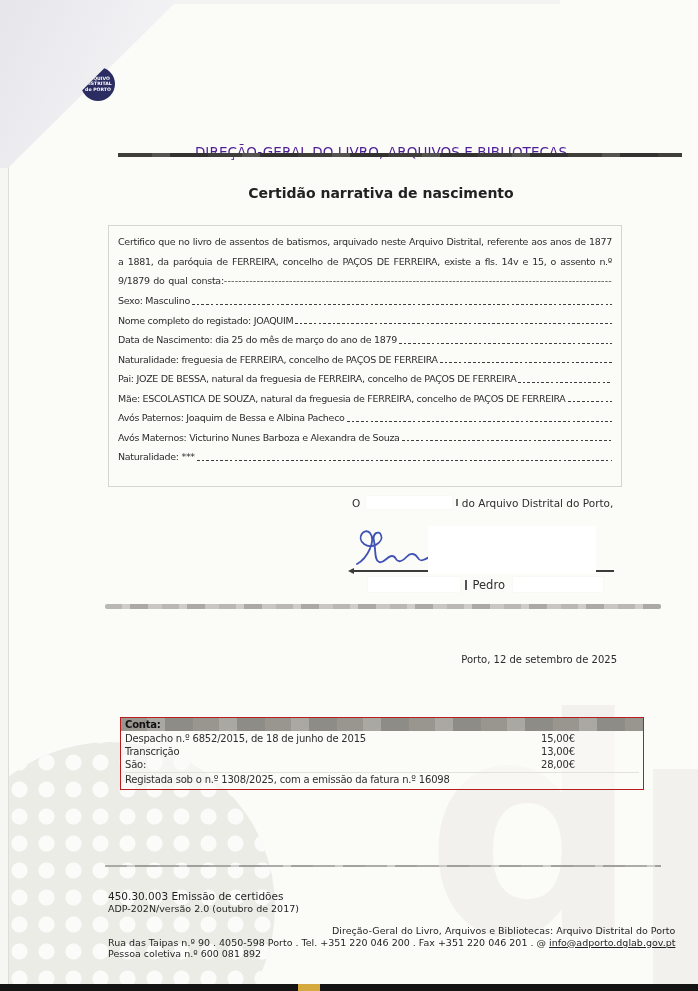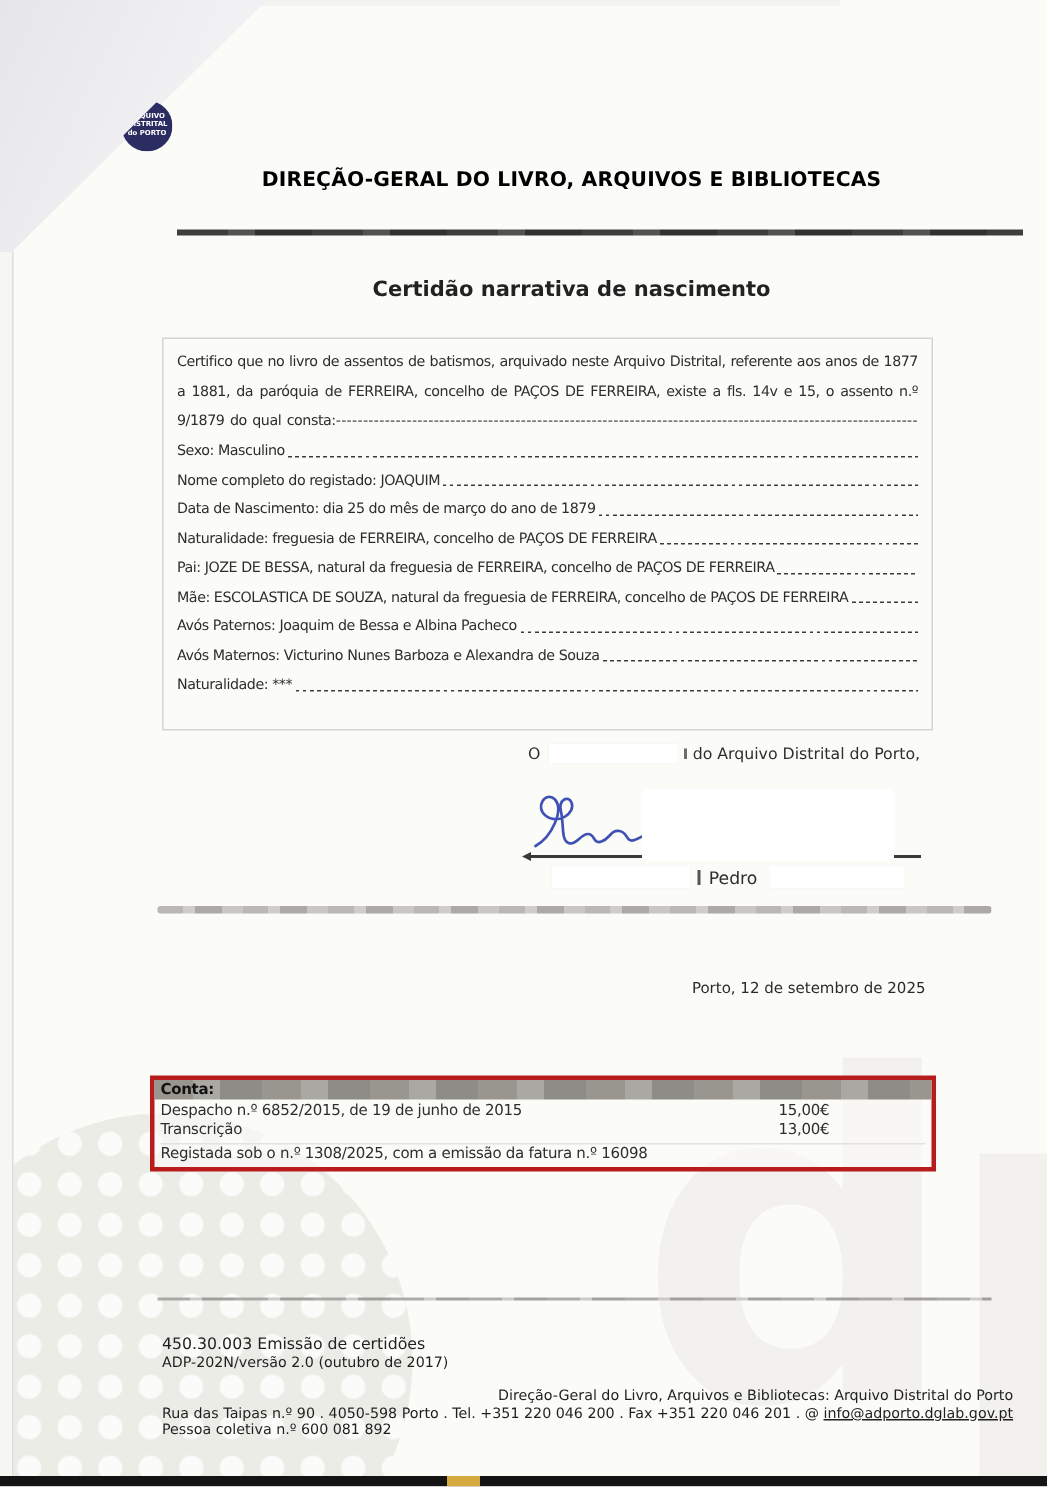--- a/index.html
+++ b/index.html
@@ -30,21 +30,21 @@
   .wm-letters { position:absolute; left:425px; top:690px; z-index:0; font-size:300px; font-weight:bold;
     color:#f2f1ed; line-height:280px; letter-spacing:-12px; }
   
   .stamp { position:absolute; left:81px; top:67px; width:34px; height:34px; border-radius:50%;
     background:#2b2d62; z-index:4; color:#fff; display:flex; flex-direction:column; align-items:center;
     justify-content:center; text-align:center; font-weight:bold;
     clip-path:polygon(72% 0, 100% 0, 100% 100%, 0 100%, 0 72%); }
   .stamp span { font-size:5px; line-height:5.6px; letter-spacing:0; transform:scale(.92); white-space:nowrap; }
   
   .head { position:absolute; left:80px; top:112px; width:602px; text-align:center; z-index:1; }
-  .h1 { font-size:13.5px; font-weight:bold; color:#000000; letter-spacing:.1px; }
+  .h1 { font-size:13.5px; font-weight:normal; color:#4c1d95; letter-spacing:.1px;margin-top:32px; }
   .h2 { font-size:13.5px; font-weight:bold; color:#8f8f8f; margin-top:3px; }
   .rule { position:absolute; left:118px; top:153px; width:564px; height:4px; z-index:1;
     background:repeating-linear-gradient(90deg,#403e3b 0 34px,#555350 34px 52px,#343230 52px 90px); }
   .doc-title { position:absolute; left:80px; top:185px; width:602px; text-align:center; z-index:1;
     font-size:14px; font-weight:bold; color:#222; }
   
   .cert-box { position:absolute; left:108px; top:225px; width:514px; height:262px; z-index:1;
     border:1px solid #d6d5d0; box-sizing:border-box; padding:6px 9px 0 9px;
     font-size:9.5px; letter-spacing:-.3px; line-height:19.5px; color:#2d2d2d; }
   .intro { max-height:59px; overflow:hidden; text-align:justify; }
@@ -63,22 +63,22 @@
   .sig-rule::before { content:''; position:absolute; left:-4px; top:-2.5px;
     border-right:6px solid #3a3a3a; border-top:3px solid transparent; border-bottom:3px solid transparent; }
   .sig-cover { position:absolute; left:428px; top:526px; width:168px; height:48px; background:#fff; z-index:2; }
   .name-line { position:absolute; left:368px; top:577px; z-index:1; display:flex; align-items:center; font-size:11.5px;text-align:center; }
   .name-line .redact.l { width:92px; height:15px; }
   .name-line .redact.r { width:90px; height:15px; margin-left:8px; }
   .sliver { width:1.5px; height:10px; background:#555; margin:0 6px 0 5px; }
   
   .date-line { position:absolute; right:81px; top:654px; font-size:10px; z-index:1; color:#2a2a2a; }
   
-  .conta { position:absolute; left:100px; top:717px; width:524px; z-index:1;
-    border:3px solid #b91c1c; box-sizing:border-box; font-size:10px; letter-spacing:-.2px; background:rgba(251,251,248,.6); }
+  .conta { position:absolute; left:120px; top:717px; width:524px; z-index:1;
+    border:1px solid #b91c1c; box-sizing:border-box; font-size:10px; letter-spacing:-.2px; background:rgba(251,251,248,.6); }
   .conta-head { height:13px; line-height:13px; font-weight:bold; color:#111; padding-left:4px; font-size:10px;
     background:repeating-linear-gradient(90deg,#98968f 0 26px,#aaa8a2 26px 44px,#8e8c86 44px 72px); }
   .conta-body { padding:2px 4px 2px 4px; }
   .conta-row { display:flex; line-height:12.8px; }
   .conta-row .lbl { flex:1; }
   .conta-row .val { width:98px; }
   .conta-note { line-height:13.5px; border-top:1px solid #e3e2dc; margin-top:1px; }
   
   .footer { position:absolute; left:108px; top:891px; z-index:1; font-size:9.5px; line-height:11.5px; color:#1f1f1f; }
   .f-ref { font-size:10.5px; }
@@ -175,26 +175,30 @@
   </div>
 
   <div class="smudge"></div>
 
   <div class="date-line">Porto, 12 de setembro de 2025</div>
 
   <div class="conta">
     <div class="conta-head">Conta:</div>
     <div class="conta-body">
       <div class="conta-row">
-        <span class="lbl">Despacho n.º 6852/2015, de 19 de junho de 2015</span>
+        <span class="lbl">Despacho n.º 6852/2015, de 18 de junho de 2015</span>
         <span class="val">15,00€</span>
       </div>
       <div class="conta-row">
         <span class="lbl">Transcrição</span>
         <span class="val">13,00€</span>
+      </div>
+      <div class="conta-row">
+        <span class="lbl">São:</span>
+        <span class="val">28,00€</span>
       </div>
       <div class="conta-note">Registada sob o n.º 1308/2025, com a emissão da fatura n.º 16098</div>
     </div>
   </div>
 
   <div class="thin-line"></div>
 
   <div class="footer">
     <div class="f-ref"><b>450.30.003</b><span> Emissão de certidões</span></div>
     <div class="f-ver">ADP-202N/versão 2.0 (outubro de 2017)</div>

